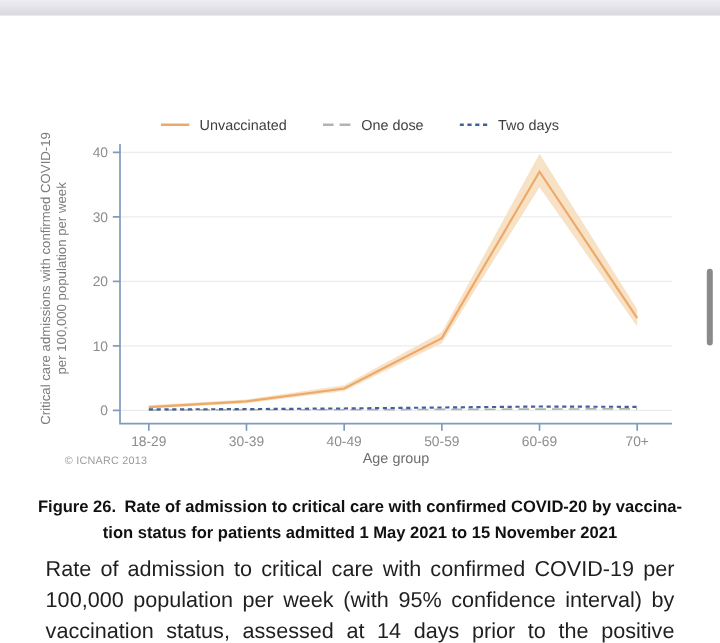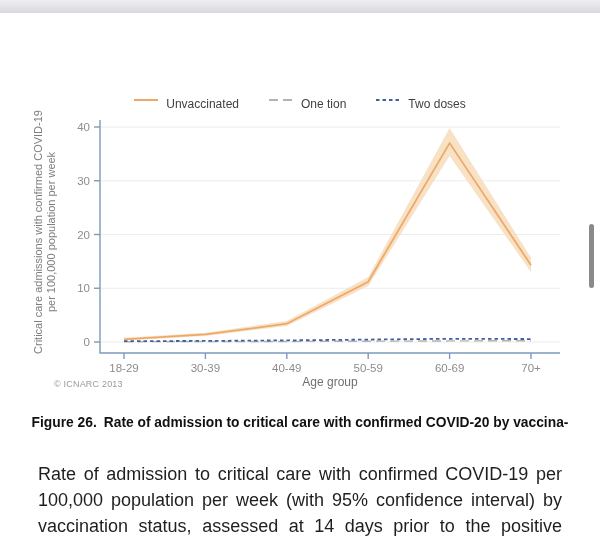--- a/index.html
+++ b/index.html
@@ -11,21 +11,21 @@
   .topbar{
     position:absolute;top:0;left:0;width:600px;height:13px;
     background:linear-gradient(#eeeef2,#d8d8de);
     border-bottom:1px solid #cfcfd6;
   }
   .chart-region{position:absolute;top:13px;left:0;width:600px;height:392px;background:#fff;}
   .legend{
     position:absolute;top:84px;left:0;width:600px;
     display:flex;justify-content:center;align-items:center;gap:30px;
   }
-  .legend-item{display:flex;gap:8px;}
+  .legend-item{display:flex;align-items:center;gap:8px;}
   .legend-label{font-size:12px;color:#3f3f3f;}
   #chart-svg{position:absolute;top:0;left:0;}
   .copyright{
     position:absolute;top:366px;left:54px;
     font-size:9px;color:#9b9b9b;letter-spacing:0.2px;
   }
   .caption{
     position:absolute;top:413px;left:0;width:600px;
     text-align:center;font-weight:700;color:#111111;
     font-size:13.8px;line-height:1.5;
@@ -89,31 +89,32 @@
       <div class="legend-item">
         <svg width="24" height="6">
           <line x1="0" y1="3" x2="24" y2="3" stroke="#EEA96A" stroke-width="2"></line>
         </svg>
         <span class="legend-label">Unvaccinated</span>
       </div>
       <div class="legend-item">
         <svg width="24" height="6">
           <line x1="0" y1="3" x2="24" y2="3" stroke="#B3B3B3" stroke-width="2" stroke-dasharray="9 5"></line>
         </svg>
-        <span class="legend-label">One tion</span>
+        <span class="legend-label">One dose</span>
       </div>
       <div class="legend-item">
         <svg width="24" height="6">
           <line x1="0" y1="3" x2="24" y2="3" stroke="#41619E" stroke-width="2" stroke-dasharray="3.5 3"></line>
         </svg>
-        <span class="legend-label">Two doses</span>
+        <span class="legend-label">Two days</span>
       </div>
     </div>
   <div class="copyright">© ICNARC 2013</div>
 </div>
 
 <div class="caption">
   <div class="cap-line"><span class="cap-label">Figure 26.</span><span>Rate of admission to critical care with confirmed COVID-20 by vaccina-</span></div>
+  <div class="cap-line">tion status for patients admitted 1 May 2021 to 15 November 2021</div>
 </div>
 
 <div class="body-text">Rate of admission to critical care with confirmed COVID-19 per 100,000 population per week (with 95% confidence interval) by vaccination status, assessed at 14 days prior to the positive COVID-19 test.</div>
 
 <div class="scroll-thumb"></div>
 
 </body></html>

